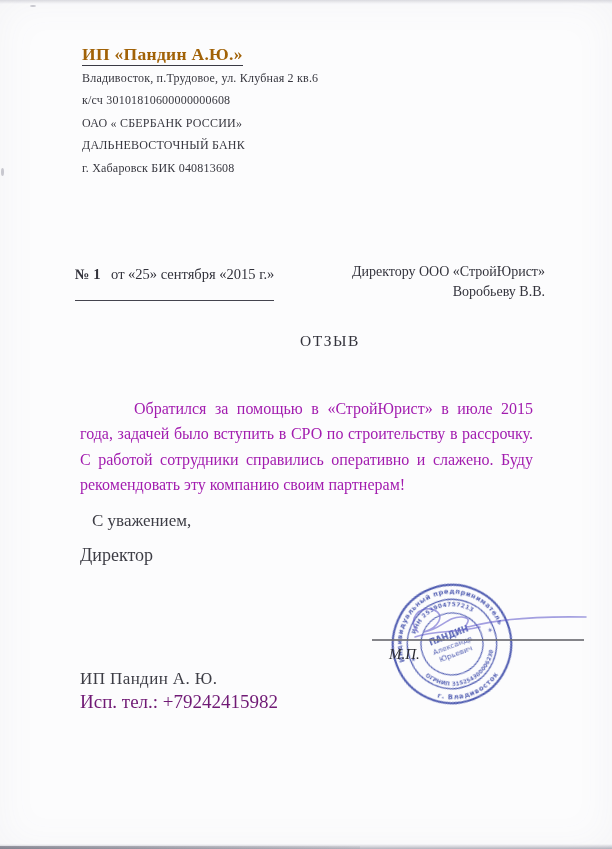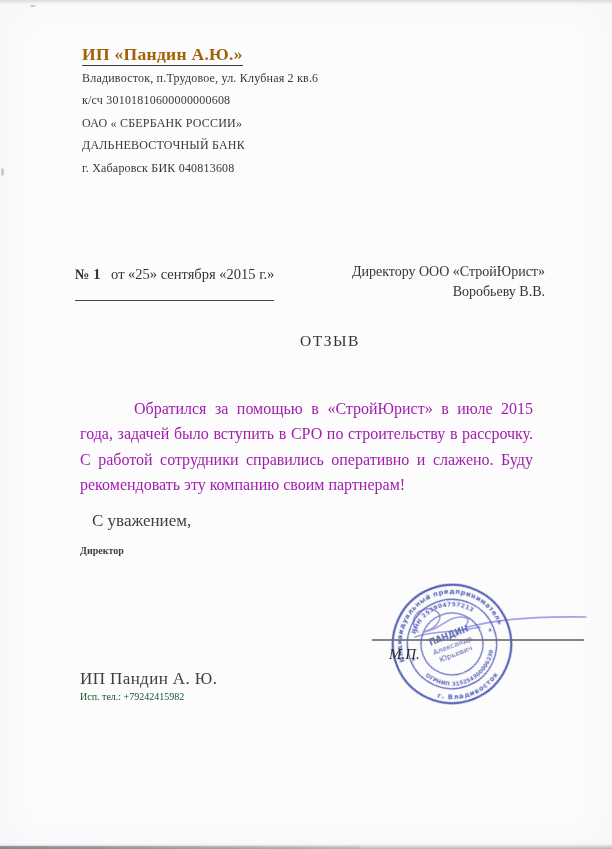--- a/index.html
+++ b/index.html
@@ -47,23 +47,23 @@
     text-align:center;font-size:15.5px;letter-spacing:1.5px;color:#33333c;padding-left:24px;
   }
 
   .body-par{
     position:absolute;left:80px;top:396px;width:453px;
     font-size:16px;line-height:25.4px;text-align:justify;text-indent:54px;
     color:#a21caf;
   }
 
   .regards{position:absolute;left:72px;top:511px;font-size:17px;margin-left:20px;}
-  .position{position:absolute;left:80px;top:545px;font-size:10px;font-weight:bold;}
+  .position{position:absolute;left:80px;top:545px;font-size:18px;}
   .signer{position:absolute;left:80px;top:621px;font-size:17px;letter-spacing:0.4px;margin-top:48px;}
-  .phone{position:absolute;left:80px;top:691px;font-size:10px;color:#14532d;}
+  .phone{position:absolute;left:80px;top:691px;font-size:19px;color:#701a75;}
 
   .sig-line{
     position:absolute;left:372px;top:639px;width:212px;height:1.6px;
     background:#6e6e74;z-index:3;opacity:0.85;
   }
   .seal-mark{
     position:absolute;left:389px;top:646px;font-size:15px;color:#2c2c33;z-index:4;font-style:italic;
   }
   .stamp-wrap{
     position:absolute;left:388px;top:580px;width:128px;height:128px;

